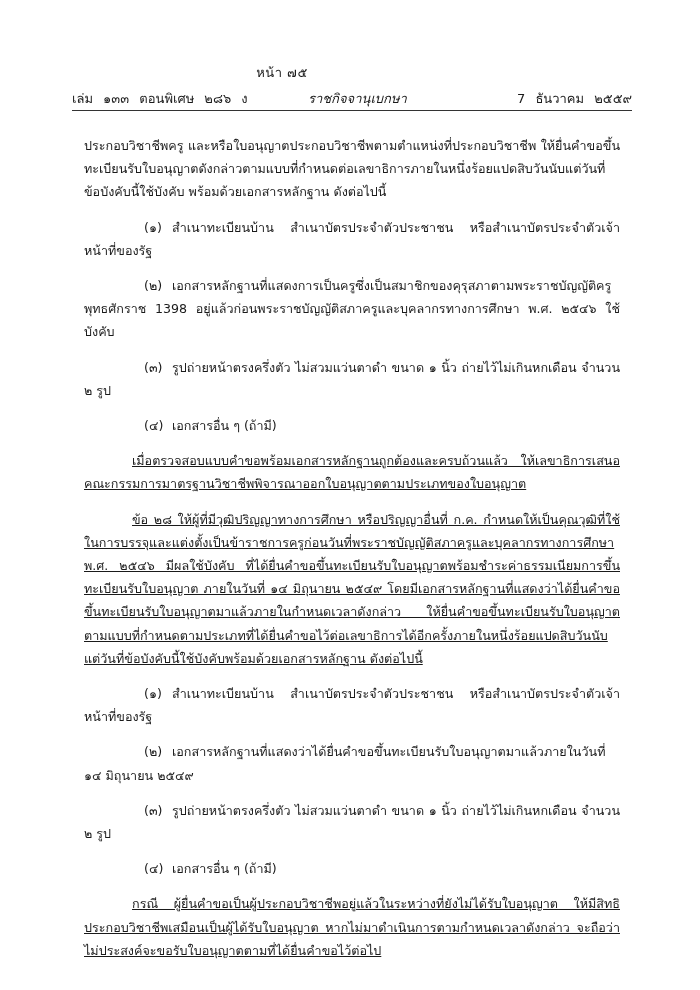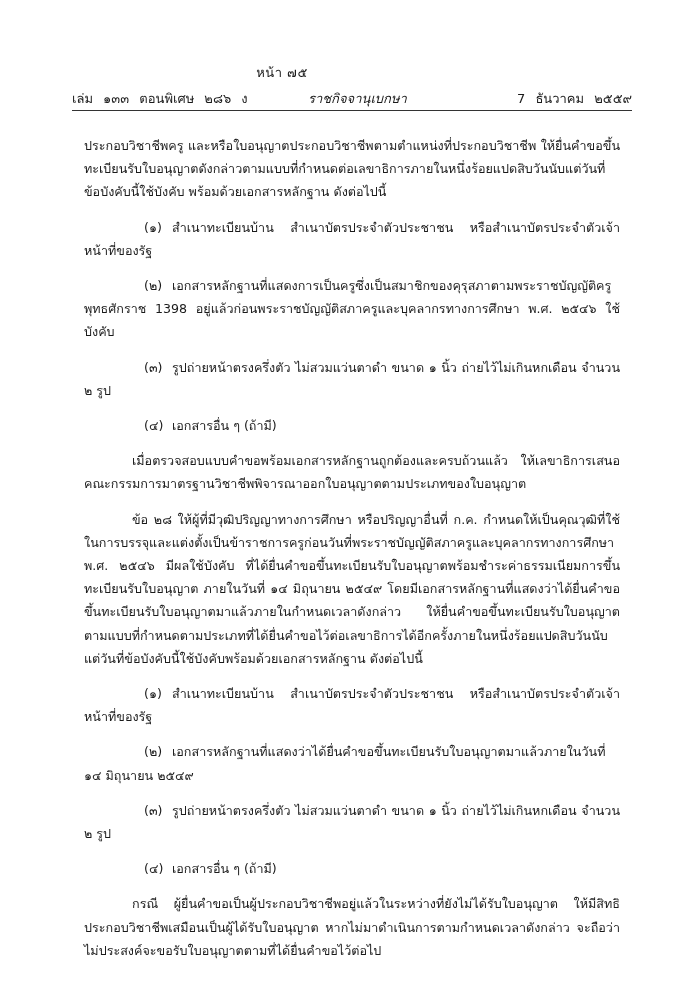--- a/index.html
+++ b/index.html
@@ -21,21 +21,21 @@
     .rh-right { position: absolute; right: 0; top: 0; word-spacing: 6px; }
     .header-rule {
       position: absolute; left: 72px; width: 560px; top: 110px;
       border-top: 1.2px solid #333;
     }
     .body-text {
       position: absolute; left: 72px; width: 560px; top: 122px;
       font-size: 12.6px; line-height: 23.2px;
     }
     .para { margin: 12px; text-align: justify; text-align-last: left; }
-    .indent { text-indent: 48px; }
+    .indent { text-indent: 48px; text-decoration: underline; }
     .item { padding-left: 0; text-indent: 60px; }
     .item .num { display: inline-block; width: 28px; text-indent: 0; }
   </style>
 </head>
 <body>
 
 <div class="page-number">หน้า ๗๕</div>
 
 <div class="running-header">
   <span class="rh-left">เล่ม ๑๓๓ ตอนพิเศษ ๒๘๖ ง</span>

